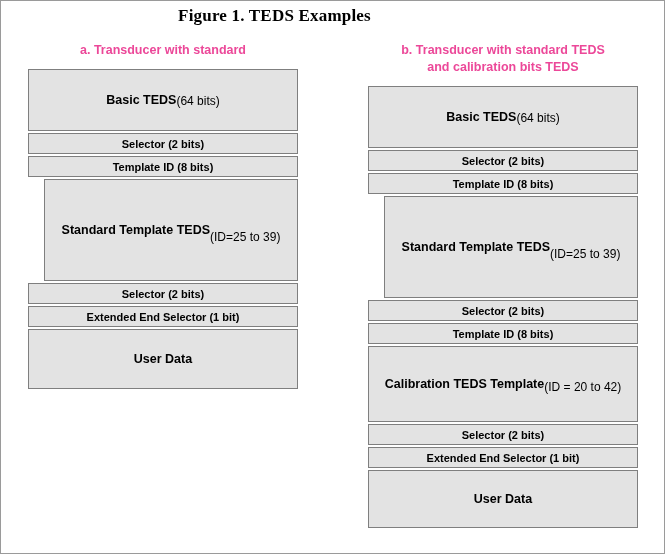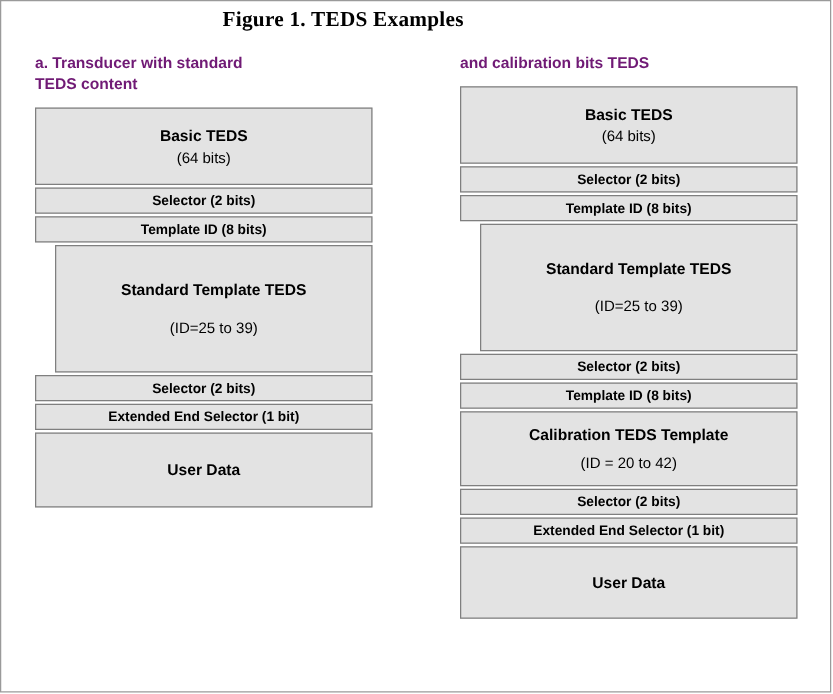--- a/index.html
+++ b/index.html
@@ -44,38 +44,39 @@
     justify-content: center;
     gap: 70px;
   }
   .column {
     width: 270px;
   }
   .col-heading {
     font-family: "Liberation Sans", sans-serif;
     font-size: 12.5px;
     font-weight: bold;
+    text-align: center;
     line-height: 17px;
     margin-bottom: 10px;
-    color: #701a75;
+    color: #ec4899;
   }
   .col-heading .line2 {
     display: block;
   }
   .stack {
     display: flex;
     flex-direction: column;
     gap: 2px;
   }
   .block {
     background: #e3e3e3;
     border: 1px solid #7f7f7f;
     box-sizing: border-box;
     display: flex;
-    flex-direction: column;
+    flex-direction: row;
     align-items: center;
     justify-content: center;
     font-family: "Liberation Sans", sans-serif;
     color: #000000;
     text-align: center;
   }
   .block .title {
     font-size: 12.5px;
     font-weight: bold;
     line-height: 16px;
@@ -95,21 +96,21 @@
   .block.basic {
     height: 62px;
   }
   .block.basic .sub { margin-top: 1px; }
   .block.big {
     height: 102px;
     margin-left: 16px;
   }
   .block.big .sub { margin-top: 14px; }
   .block.cal {
-    height: 60px;
+    height: 76px;
   }
   .block.cal .sub { margin-top: 6px; }
   .block.user {
     height: 60px;
   }
   .block.user-tall {
     height: 58px;
   }
 </style>
 </head>
@@ -117,21 +118,20 @@
 
 <div class="page-frame"></div>
 
 <div class="figure-title">Figure 1.  TEDS Examples</div>
 
 <div class="columns">
 
   <div class="column">
     <div class="col-heading">
       <span>a.  Transducer with standard</span>
-      <span class="line2">TEDS content</span>
     </div>
     <div class="stack">
 
       <div class="block basic">
         <span class="title">Basic TEDS</span>
         <span class="sub">(64 bits)</span>
       </div>
 
       <div class="block thin">
         <span class="title">Selector (2 bits)</span>
@@ -156,20 +156,21 @@
 
       <div class="block user">
         <span class="title">User Data</span>
       </div>
 
     </div>
   </div>
 
   <div class="column">
     <div class="col-heading">
+      <span>b.  Transducer with standard TEDS</span>
       <span class="line2">and calibration bits TEDS</span>
     </div>
     <div class="stack">
 
       <div class="block basic">
         <span class="title">Basic TEDS</span>
         <span class="sub">(64 bits)</span>
       </div>
 
       <div class="block thin">

